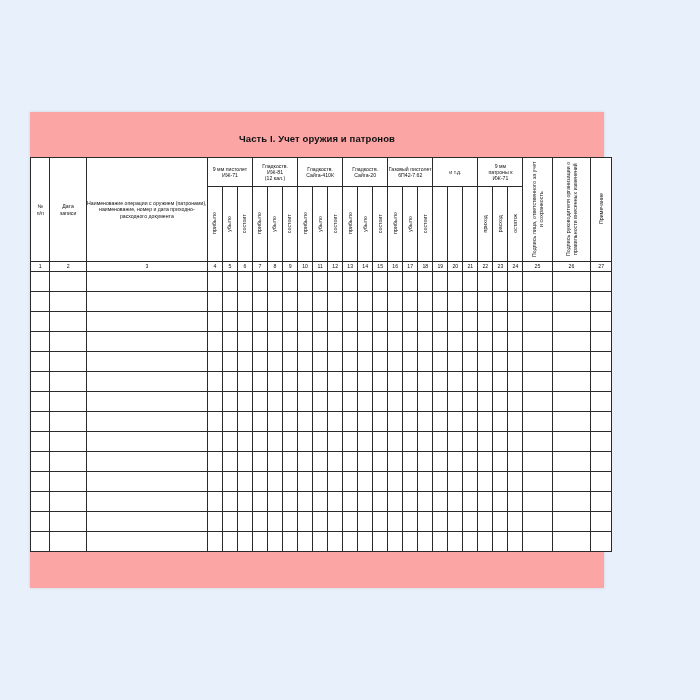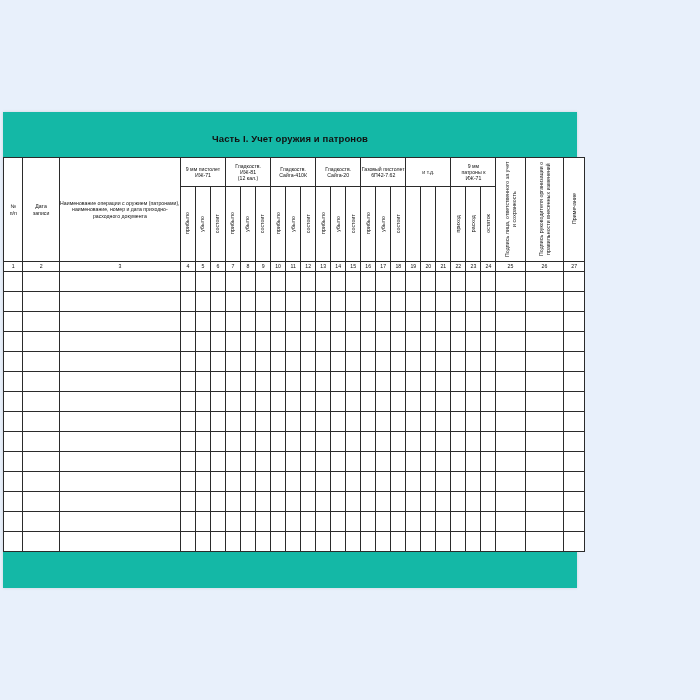--- a/index.html
+++ b/index.html
@@ -5,25 +5,25 @@
   html, body {
     margin: 0;
     padding: 0;
     width: 700px;
     height: 700px;
     background: #e8f0fb;
     font-family: "Liberation Sans", sans-serif;
   }
   #page-wrap {
     position: absolute;
-    left: 3px;
+    left: 30px;
     top: 112px;
     width: 574px;
     height: 476px;
-    background: #14b8a6;
+    background: #fca5a5;
     box-shadow: 0 0 3px rgba(0,0,0,0.12);
   }
   .doc-title {
     text-align: center;
     font-size: 9.5px;
     font-weight: bold;
     color: #111;
     margin-top: 21px;
     letter-spacing: 0.1px;
   }

